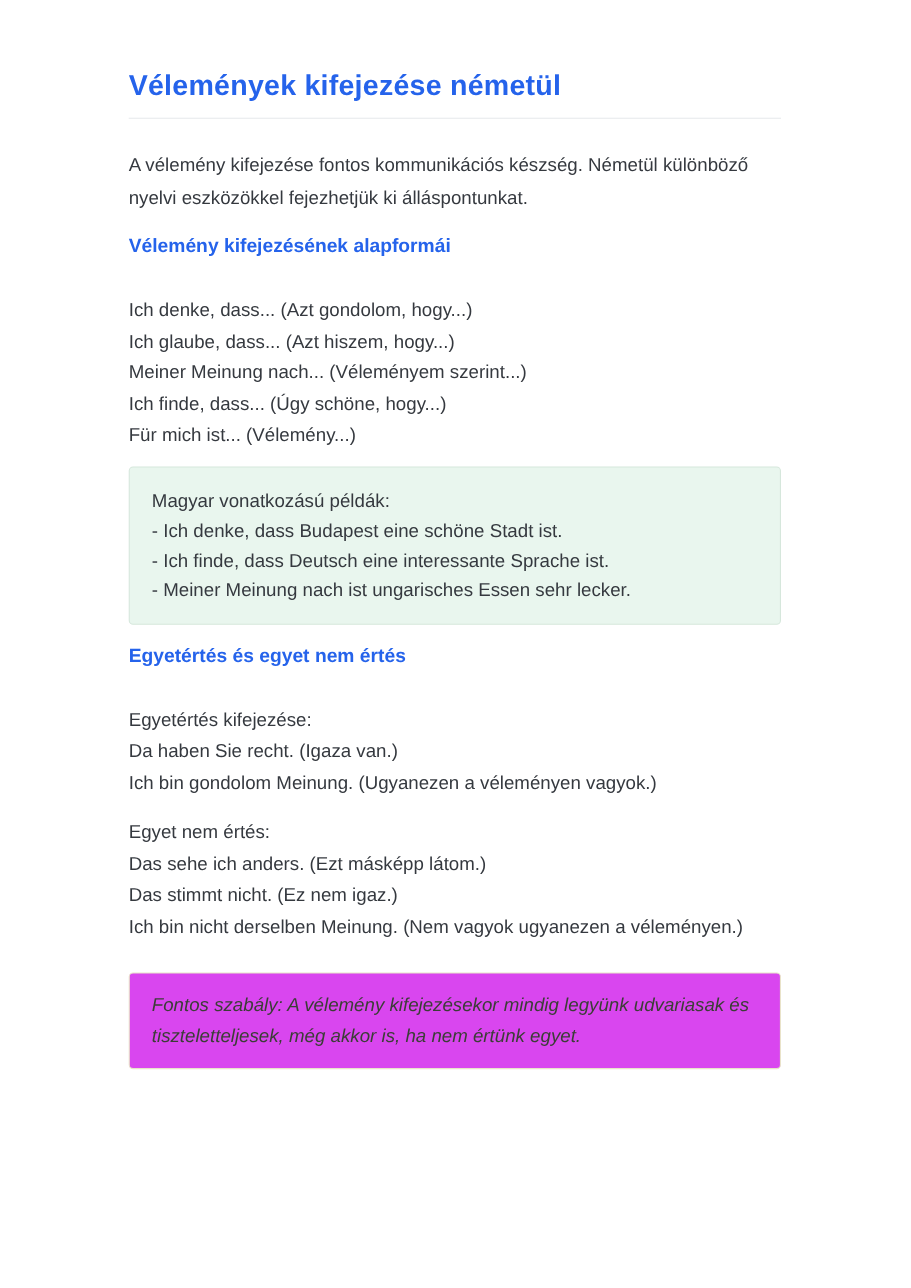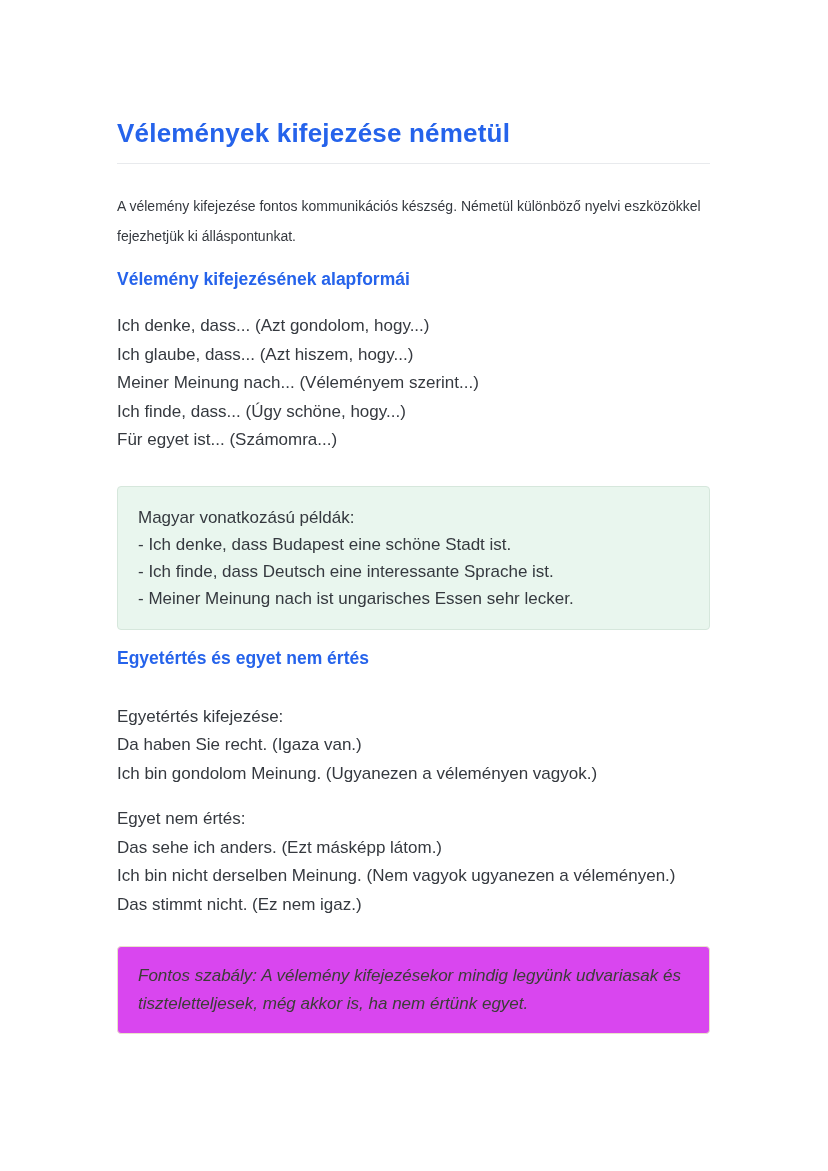--- a/index.html
+++ b/index.html
@@ -5,55 +5,55 @@
   * { margin: 0; padding: 0; box-sizing: border-box; }
   html, body { background: #ffffff; }
   body {
     width: 828px;
     height: 1171px;
     font-family: "Liberation Sans", "DejaVu Sans", sans-serif;
     color: #35393f;
     overflow: hidden;
   }
   .page {
-    padding: 116px 118px 0 117px;
+    padding: 60px 118px 0 117px;
   }
   .doc-title {
     color: #2563eb;
     font-size: 26px;
     font-weight: 700;
     line-height: 34px;
     padding-bottom: 13px;
     border-bottom: 1px solid #e8eaed;
     letter-spacing: 0.2px;
   }
   .intro {
     margin-top: 27px;
-    font-size: 14px;
+    font-size: 17px;
     line-height: 30px;
   }
   .section-heading {
     margin-top: 16px;
     color: #2563eb;
     font-size: 17.5px;
     font-weight: 700;
     line-height: 24px;
   }
   .phrase-list {
-    margin-top: 21px;
+    margin-top: 33px;
     font-size: 17px;
     line-height: 28.5px;
   }
   .phrase-line { display: block; }
   .callout {
     border-radius: 4px;
     font-size: 17px;
   }
   .callout.green {
-    margin-top: 31px;
+    margin-top: 13px;
     background: #e9f6ee;
     border: 1px solid #d6e7dc;
     padding: 17px 20px;
     line-height: 27px;
   }
   .callout.yellow {
     margin-top: 27px;
     background: #d946ef;
     border: 1px solid #e9e3c9;
     padding: 15px 20px;
@@ -73,42 +73,42 @@
 
   <p class="intro">A vélemény kifejezése fontos kommunikációs készség. Németül különböző nyelvi eszközökkel fejezhetjük ki álláspontunkat.</p>
 
   <h2 class="section-heading">Vélemény kifejezésének alapformái</h2>
 
   <div class="phrase-list">
     <span class="phrase-line">Ich denke, dass... (Azt gondolom, hogy...)</span>
     <span class="phrase-line">Ich glaube, dass... (Azt hiszem, hogy...)</span>
     <span class="phrase-line">Meiner Meinung nach... (Véleményem szerint...)</span>
     <span class="phrase-line">Ich finde, dass... (Úgy schöne, hogy...)</span>
-    <span class="phrase-line">Für egyet ist... (Számomra...)</span>
+    <span class="phrase-line">Für mich ist... (Vélemény...)</span>
   </div>
 
   <div class="callout green">
     <span class="phrase-line">Magyar vonatkozású példák:</span>
     <span class="phrase-line">- Ich denke, dass Budapest eine schöne Stadt ist.</span>
     <span class="phrase-line">- Ich finde, dass Deutsch eine interessante Sprache ist.</span>
     <span class="phrase-line">- Meiner Meinung nach ist ungarisches Essen sehr lecker.</span>
   </div>
 
   <h2 class="section-heading">Egyetértés és egyet nem értés</h2>
 
   <div class="sub-block">
     <span class="phrase-line">Egyetértés kifejezése:</span>
     <span class="phrase-line">Da haben Sie recht. (Igaza van.)</span>
     <span class="phrase-line">Ich bin gondolom Meinung. (Ugyanezen a véleményen vagyok.)</span>
   </div>
 
   <div class="sub-block">
     <span class="phrase-line">Egyet nem értés:</span>
     <span class="phrase-line">Das sehe ich anders. (Ezt másképp látom.)</span>
+    <span class="phrase-line">Das stimmt nicht. (Ez nem igaz.)</span>
     <span class="phrase-line">Ich bin nicht derselben Meinung. (Nem vagyok ugyanezen a véleményen.)</span>
-    <span class="phrase-line">Das stimmt nicht. (Ez nem igaz.)</span>
   </div>
 
   <div class="callout yellow">
     <span>Fontos szabály: A vélemény kifejezésekor mindig legyünk udvariasak és tiszteletteljesek, még akkor is, ha nem értünk egyet.</span>
   </div>
 
 </div>
 
 </body></html>

